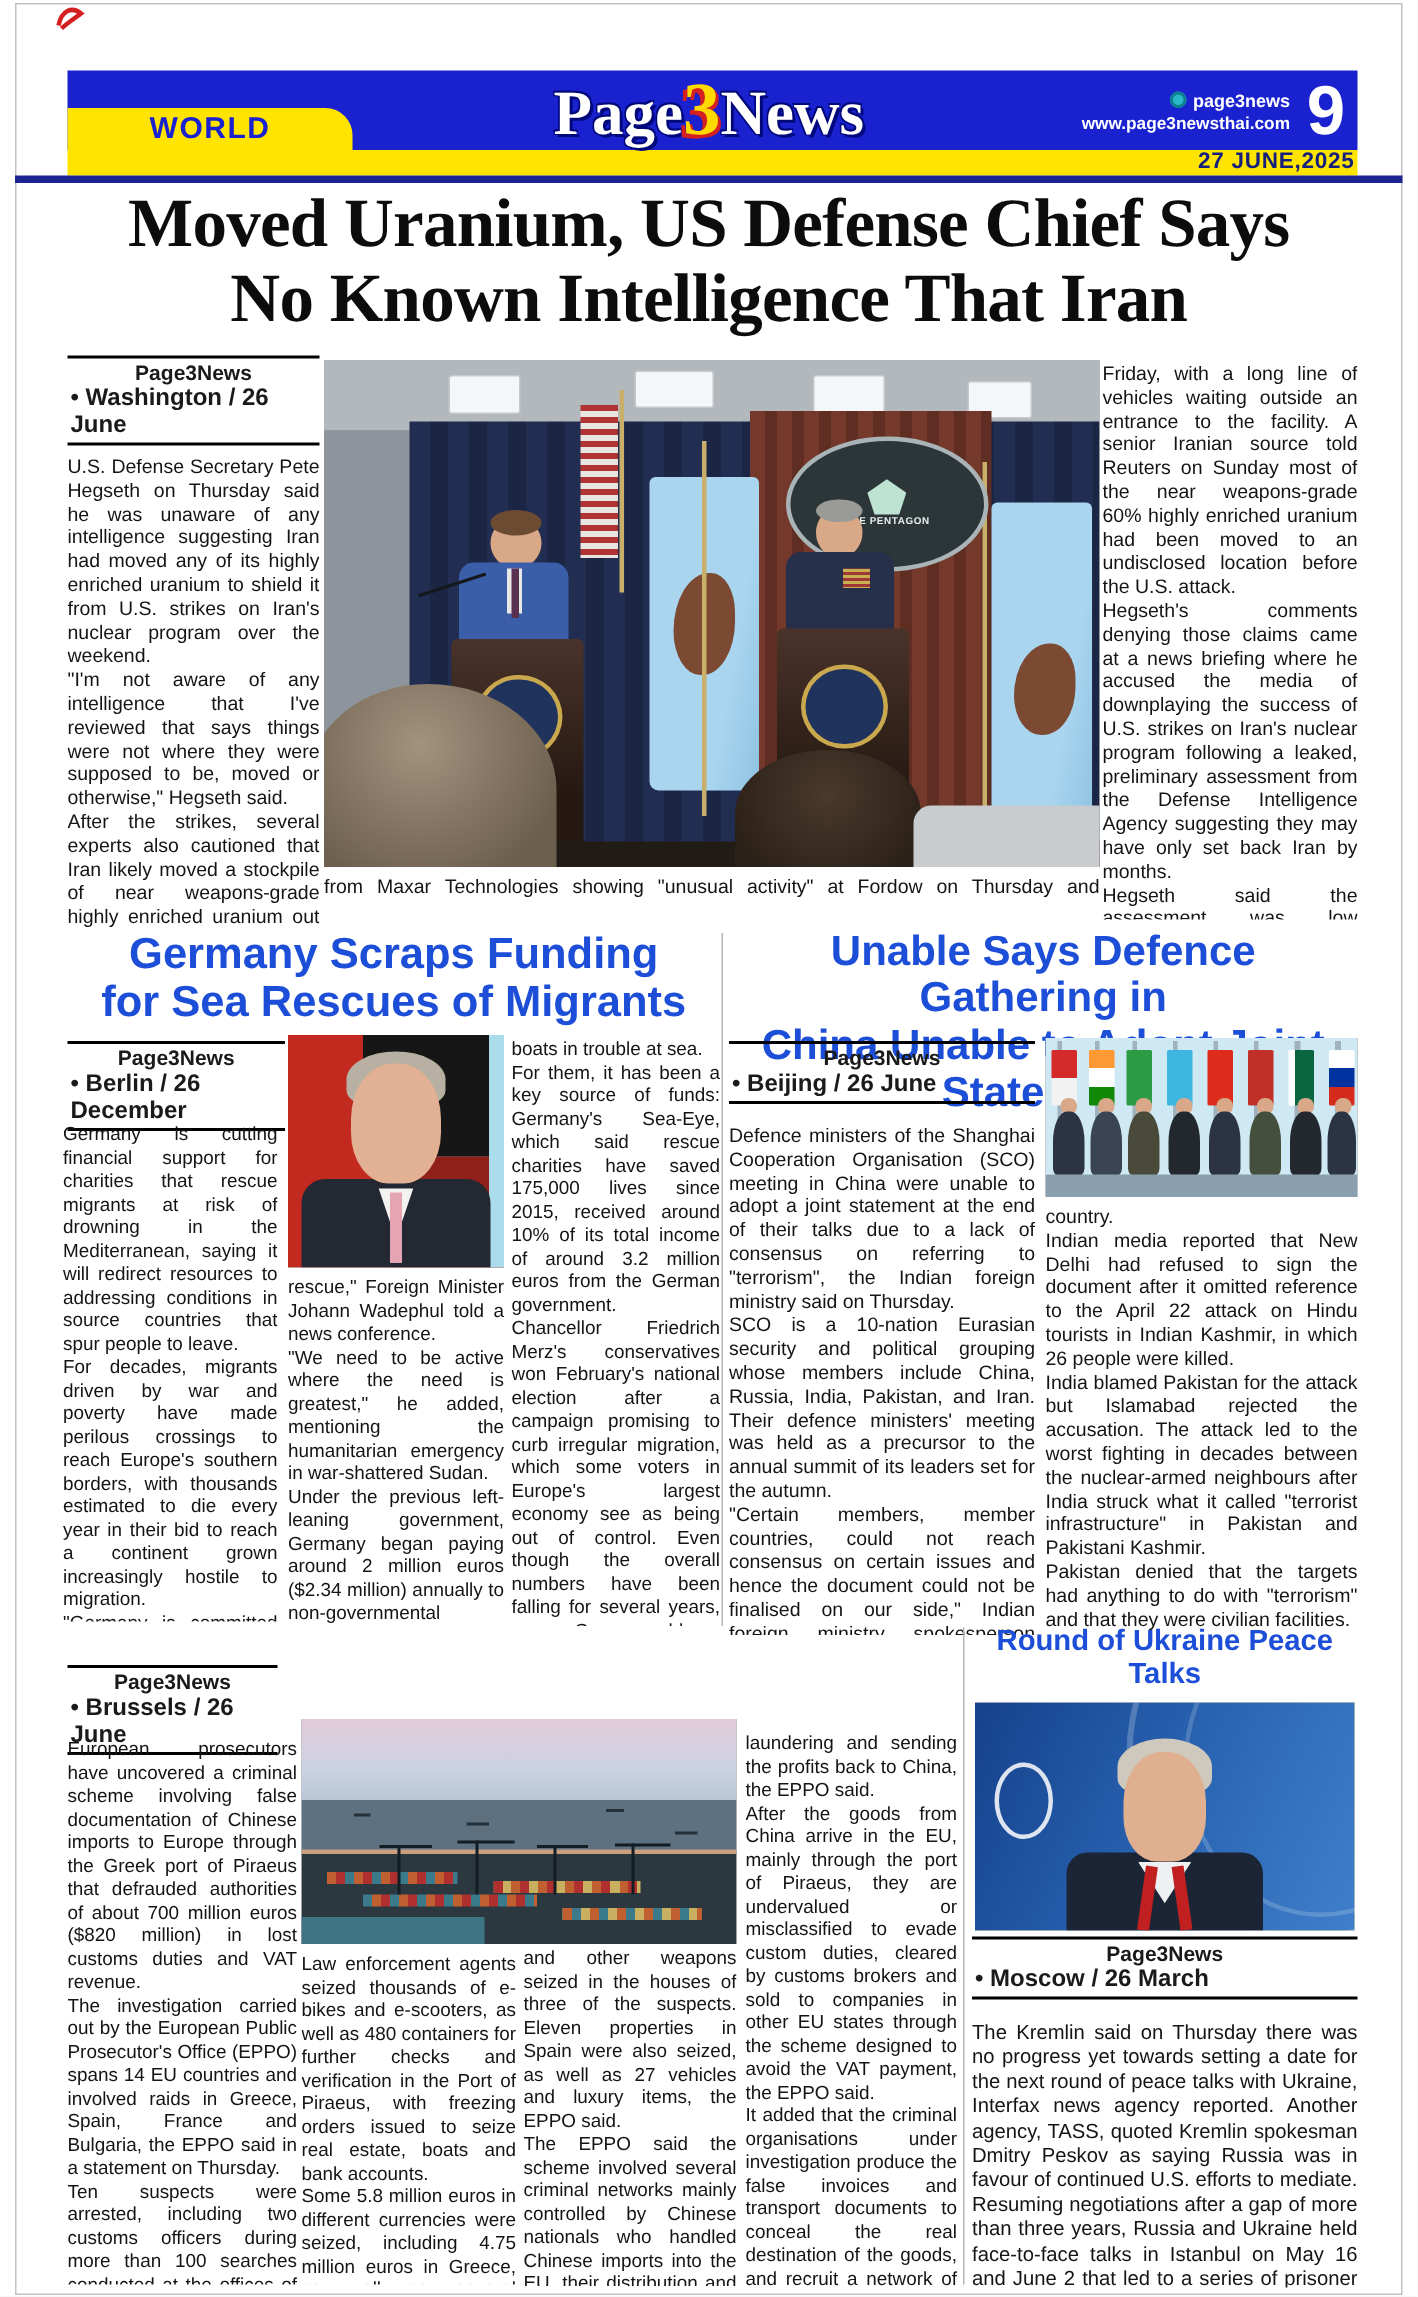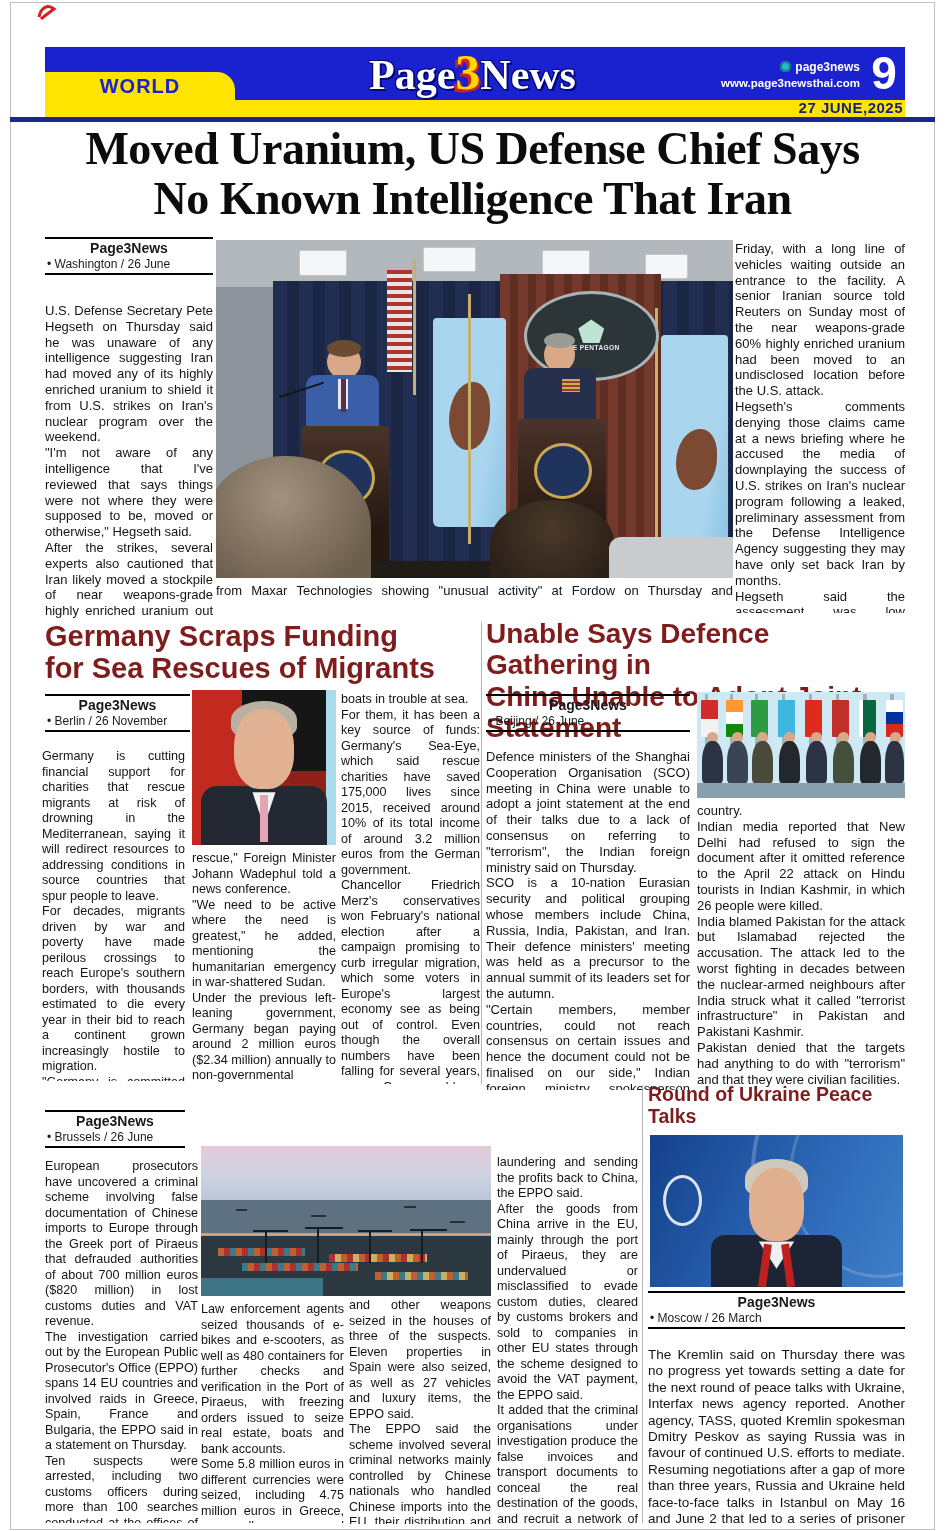--- a/index.html
+++ b/index.html
@@ -26,26 +26,26 @@
   .hdr-pagenum{position:absolute;left:863px;top:46px;width:42px;text-align:center;color:#fff;
                font-size:46px;font-weight:700;font-family:"Liberation Sans",sans-serif;}
   .hdr-date{position:absolute;left:640px;top:99px;width:263px;text-align:right;
             font-size:15px;font-weight:700;color:#141f7d;letter-spacing:0.5px;}
   .red-scribble{position:absolute;left:36px;top:2px;}
 
   
   .main-headline{position:absolute;left:0;top:124px;width:945px;text-align:center;
      font-family:"Liberation Serif","DejaVu Serif",serif;font-weight:700;color:#0c0c0c;
      font-size:46px;line-height:50px;letter-spacing:-0.5px;}
-  .sub-headline{position:absolute;text-align:left;font-weight:700;color:#7f1d1d;line-height:1.12;}
+  .sub-headline{position:absolute;text-align:center;font-weight:700;color:#1d4ed8;line-height:1.12;}
 
   
   .byline{position:absolute;border-top:2px solid #000;}
   .byline .src{text-align:center;font-weight:700;font-size:14px;padding-top:1px;}
-  .byline .dl{font-weight:400;font-size:12px;padding:1px 0 2px 2px;border-bottom:2px solid #000;}
+  .byline .dl{font-weight:700;font-size:16px;padding:1px 0 2px 2px;border-bottom:2px solid #000;}
 
   
   .copy{position:absolute;text-align:justify;white-space:pre-line;overflow:hidden;color:#141414;}
   .sz13{font-size:13px;line-height:15.8px;}
   .sz128{font-size:12.6px;line-height:15.5px;}
   .sz135{font-size:13.5px;line-height:16.4px;}
   .caption{position:absolute;font-size:13px;color:#141414;text-align:justify;text-align-last:justify;}
 
   .vdiv{position:absolute;width:1px;background:#b5b5b5;}
 
@@ -212,21 +212,21 @@
   <div class="copy sz13" style="left:735px;top:241px;width:170px;height:372px;">Friday, with a long line of vehicles waiting outside an entrance to the facility. A senior Iranian source told Reuters on Sunday most of the near weapons-grade 60% highly enriched uranium had been moved to an undisclosed location before the U.S. attack.
 Hegseth's comments denying those claims came at a news briefing where he accused the media of downplaying the success of U.S. strikes on Iran's nuclear program following a leaked, preliminary assessment from the Defense Intelligence Agency suggesting they may have only set back Iran by months.
 Hegseth said the assessment was low confidence, and, citing comments from CIA Director John Ratcliffe, said it had been overtaken by intelligence showing Iran's nuclear program was severely damaged by recent U.S. strikes, and that it would take years to rebuild.</div>
 
   <div class="sub-headline" style="left:45px;top:620px;width:435px;font-size:29px;">
     <div>Germany Scraps Funding</div>
     <div>for Sea Rescues of Migrants</div>
   </div>
   <div class="byline" style="left:45px;top:694px;width:145px;">
     <div class="src">Page3News</div>
-    <div class="dl">• Berlin / 26 November</div>
+    <div class="dl">• Berlin / 26 December</div>
   </div>
   <div class="copy sz128" style="left:42px;top:749px;width:143px;height:332px;">Germany is cutting financial support for charities that rescue migrants at risk of drowning in the Mediterranean, saying it will redirect resources to addressing conditions in source countries that spur people to leave.
 For decades, migrants driven by war and poverty have made perilous crossings to reach Europe's southern borders, with thousands estimated to die every year in their bid to reach a continent grown increasingly hostile to migration.
 "Germany is committed to being humane and will help where people suffer but I don't think it's the foreign office's job to finance this kind of sea</div>
 
   <div class="photo" style="left:192px;top:690px;width:144px;height:155px;">
     <div class="de-red"></div>
     <div class="de-black"></div>
     <div class="de-darkred"></div>
     <div class="de-cyan"></div>

